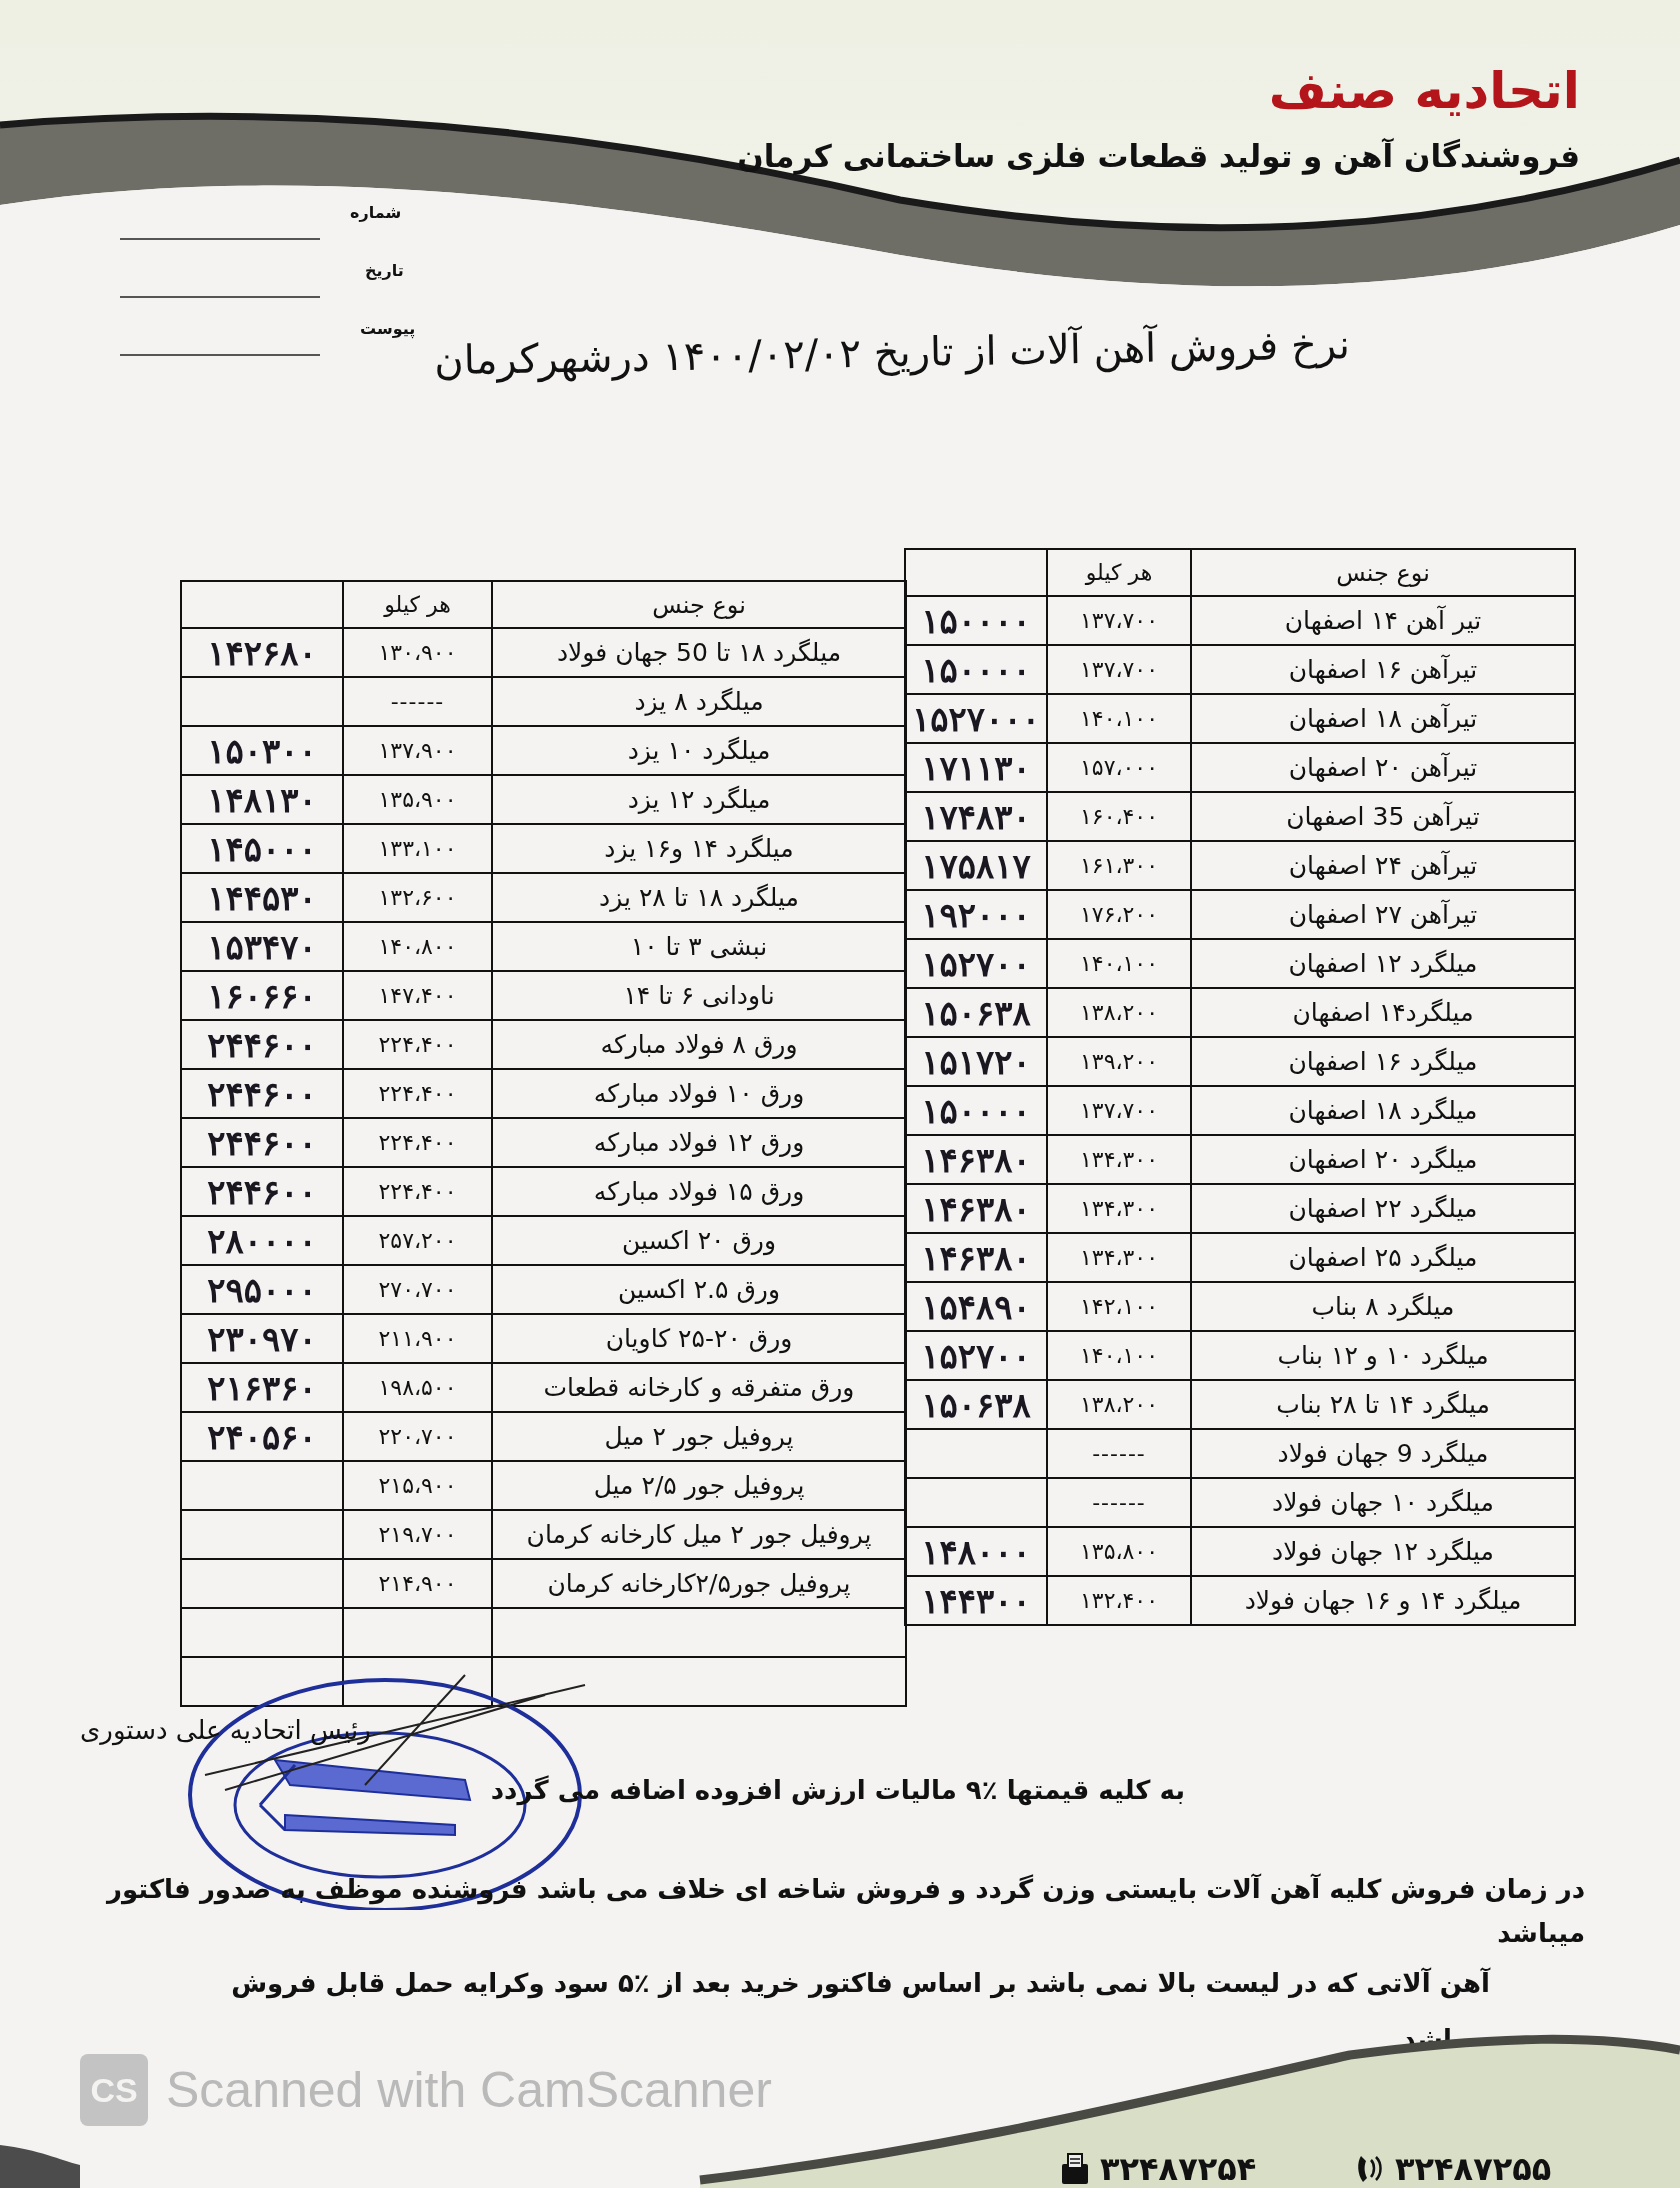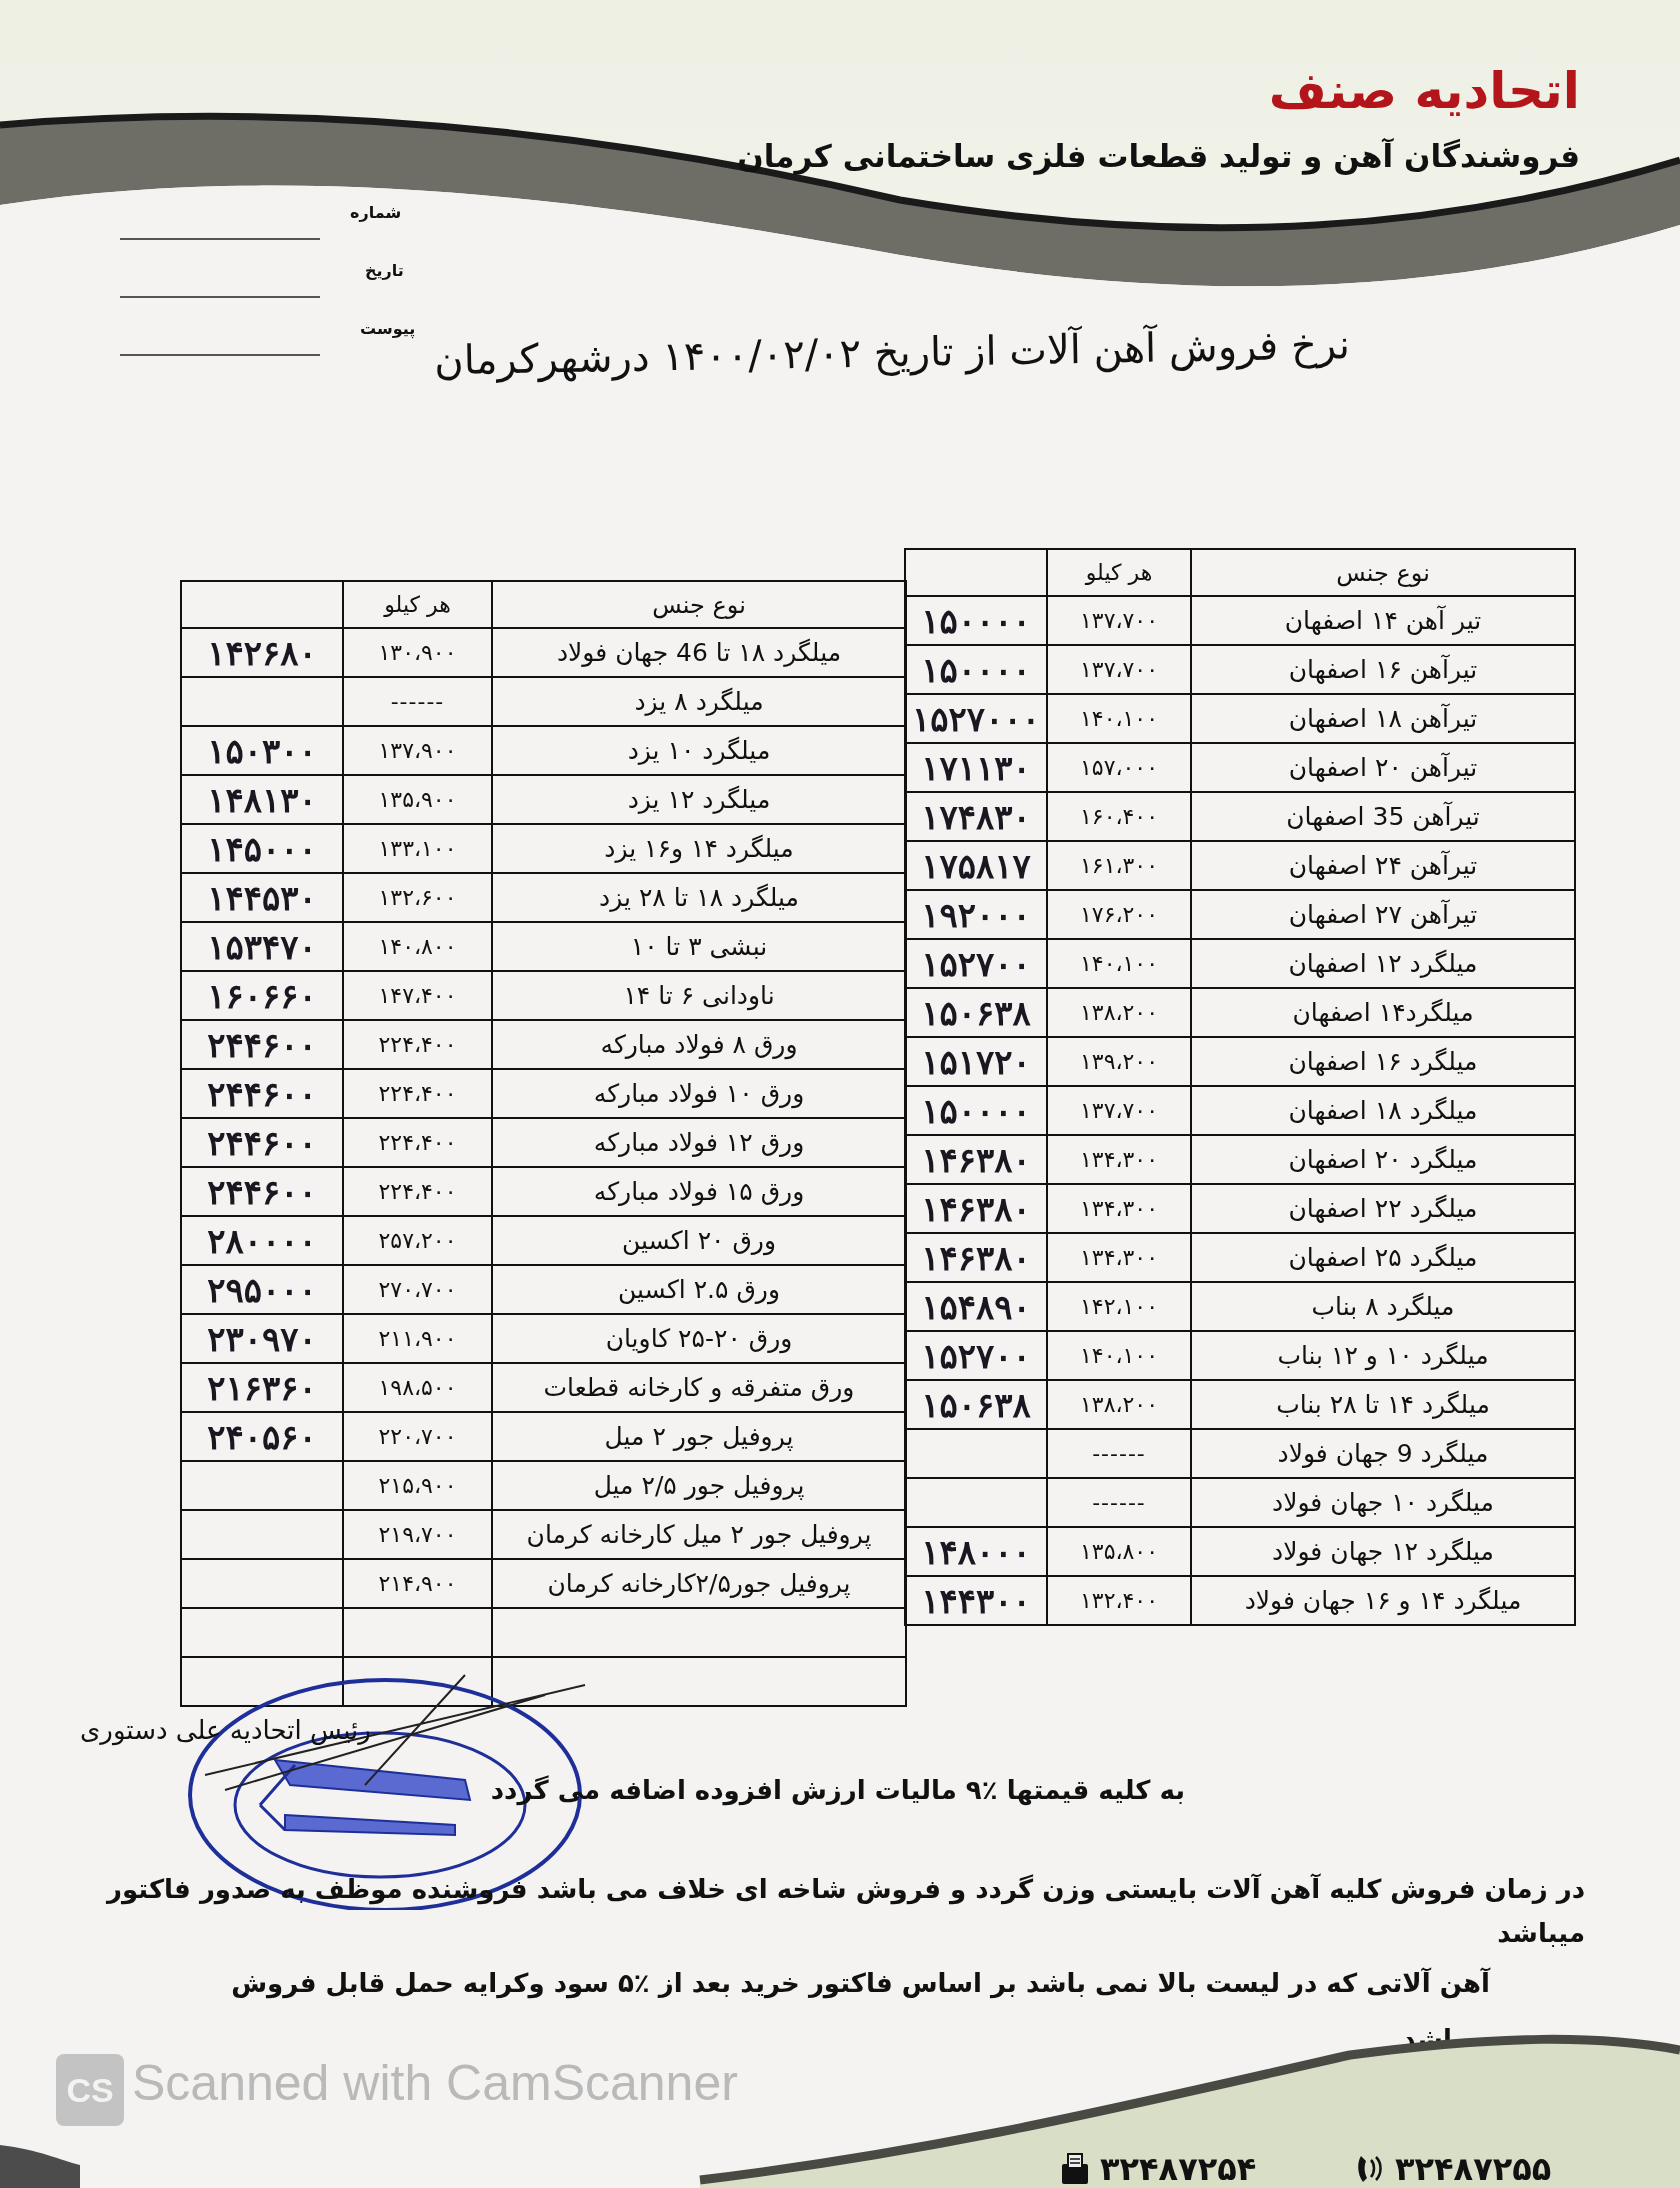--- a/index.html
+++ b/index.html
@@ -45,21 +45,21 @@
     .col-hand { width: 128px; font-family: "DejaVu Serif", serif; font-size: 34px !important; font-weight: bold !important; color: #1b1720; letter-spacing: -1px; }
     .col-hand-l { width: 148px; }
     .col-kilo-l { width: 135px; }
     .note {
       position: absolute; direction: rtl; font-size: 26px; font-weight: bold; color: #111;
     }
     .stamp { position: absolute; left: 165px; top: 1665px; width: 455px; height: 245px; }
     .sig-label { position: absolute; left: 80px; top: 1715px; font-size: 26px; direction: rtl; }
     .wave-bottom { position: absolute; left: 0; top: 2030px; width: 1680px; height: 158px; }
     .watermark {
-      position: absolute; left: 56px; top: 2054px; display: flex; align-items: flex-start; gap: 8px;
+      position: absolute; left: 80px; top: 2054px; display: flex; align-items: center; gap: 18px;
       color: #b9b9b9;
     }
     .cs-logo {
       width: 68px; height: 72px; border-radius: 8px; background: #c3c3c3; color: #f4f3f1;
       display: flex; align-items: center; justify-content: center; font-weight: bold; font-size: 34px;
       font-family: "Liberation Sans", sans-serif;
     }
     .watermark-text { font-size: 50px; font-family: "Liberation Sans", sans-serif; }
     .contact { position: absolute; top: 2150px; display: flex; align-items: center; gap: 10px; direction: ltr; }
     .contact-num { font-size: 32px; font-weight: bold; color: #111; letter-spacing: 2px; }
@@ -218,21 +218,21 @@
   <table class="price">
     <thead>
       <tr>
         <th class="col-name-l">نوع جنس</th>
         <th class="col-kilo col-kilo-l" style="font-size:24px">هر کیلو</th>
         <th class="col-hand col-hand-l"></th>
       </tr>
     </thead>
     <tbody id="left-body">
         <tr>
-          <td class="col-name-l">میلگرد ۱۸ تا 46 جهان فولاد</td>
+          <td class="col-name-l">میلگرد ۱۸ تا 50 جهان فولاد</td>
           <td class="col-kilo col-kilo-l">۱۳۰،۹۰۰</td>
           <td class="col-hand col-hand-l">۱۴۲۶۸۰</td>
         </tr>
         <tr>
           <td class="col-name-l">میلگرد ۸ یزد</td>
           <td class="col-kilo col-kilo-l">------</td>
           <td class="col-hand col-hand-l"></td>
         </tr>
         <tr>
           <td class="col-name-l">میلگرد ۱۰ یزد</td>

